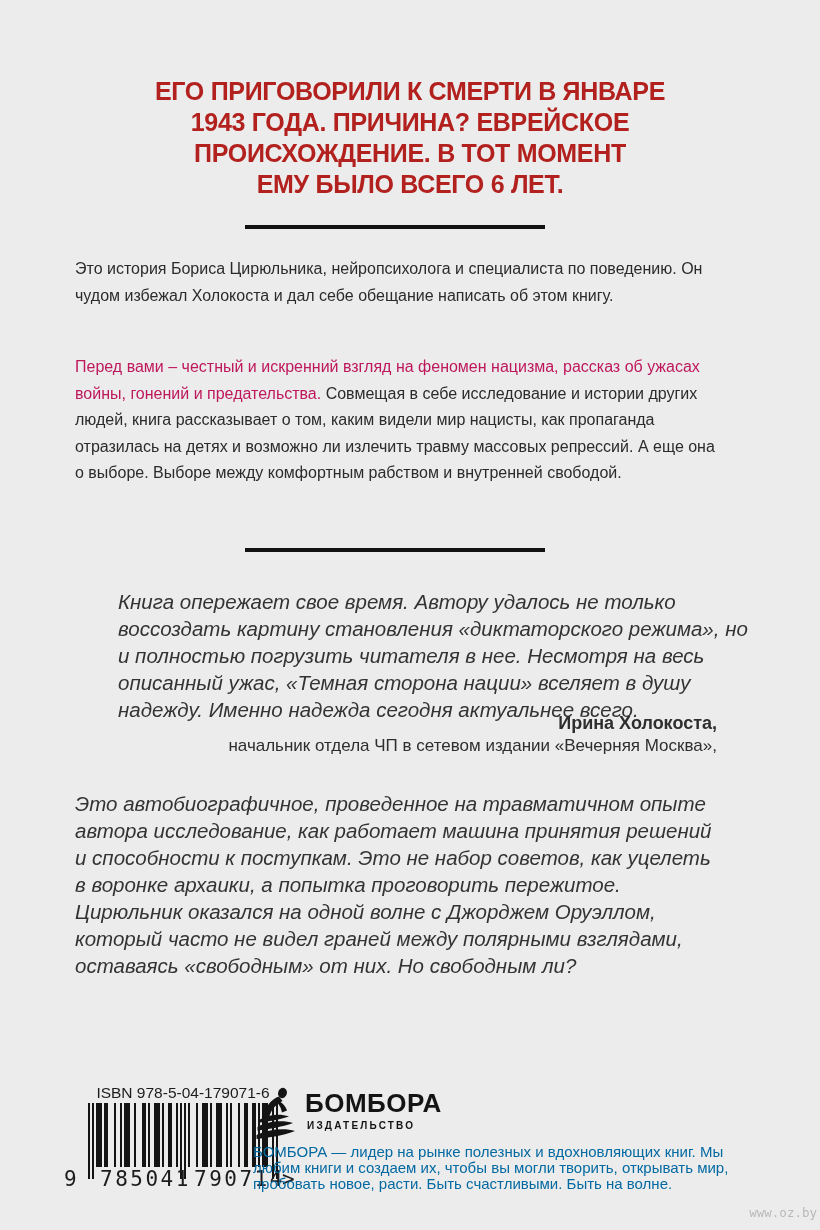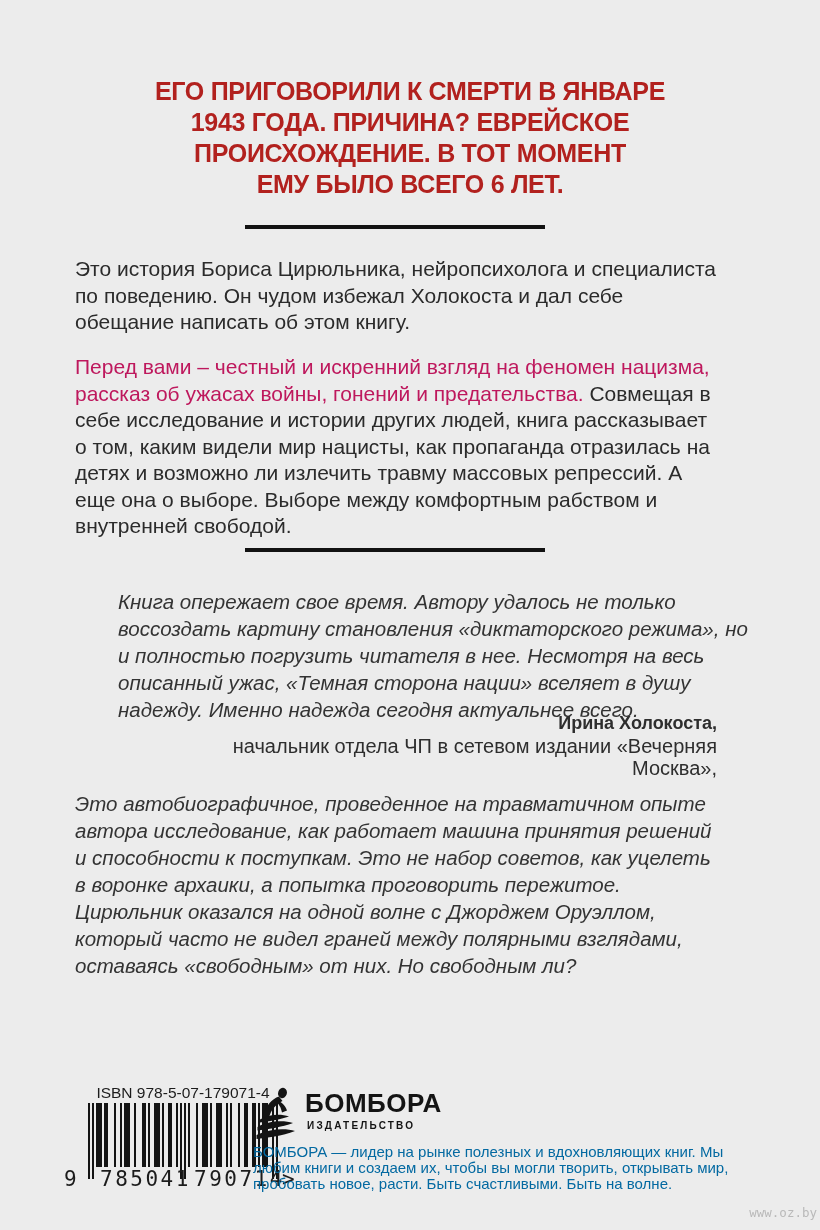--- a/index.html
+++ b/index.html
@@ -25,41 +25,41 @@
   }
   .divider{
     position:absolute;left:245px;width:300px;height:4px;background:#121212;
   }
   .divider.d1{top:225px;}
   .divider.d2{top:548px;}
   
   .para{
     position:absolute;left:75px;width:644px;
     color:#2b2b2b;
-    font-size:21px;line-height:26.5px;
+    font-size:16px;line-height:26.5px;
   }
   .para.intro{top:256px;}
   .para.annotation{top:354px;}
   .annotation .hl{color:#be185d;}
   .quote{
     position:absolute;left:75px;width:644px;
     color:#333;
     font-style:italic;
     font-size:20.5px;line-height:27px;
   }
   .quote.q1{top:588px;margin-left:43px;}
   .quote.q2{top:790px;}
   .attribution{
     position:absolute;left:215px;width:502px;
     text-align:right;color:#2e2e2e;
   }
   .attribution.a1{top:712px;}
   .attribution.a2{top:960px;}
   .attribution .name{font-weight:bold;font-size:18px;line-height:23px;}
-  .attribution .role{font-size:20px;line-height:22px;}
+  .attribution .role{font-size:17px;line-height:22px;}
   
   .isbn-label{
     position:absolute;left:78px;top:1084px;width:210px;
     text-align:center;color:#1c1c1c;font-size:15.5px;
   }
   .barcode-bars{
     position:absolute;left:88px;top:1103px;width:190px;height:78px;
   }
   .bc-bar{position:absolute;top:0;width:2px;height:64px;background:#141414;}
   .bc-bar.bc-guard{height:76px;}
@@ -115,21 +115,21 @@
   <div class="divider d2"></div>
 
   <div class="quote q1">Книга опережает свое время. Автору удалось не только воссоздать картину становления «диктаторского режима», но и полностью погрузить читателя в нее. Несмотря на весь описанный ужас, «Темная сторона нации» вселяет в душу надежду. Именно надежда сегодня актуальнее всего.</div>
   <div class="attribution a1">
     <div class="name">Ирина Холокоста,</div>
     <div class="role">начальник отдела ЧП в сетевом издании «Вечерняя Москва»,</div>
   </div>
 
   <div class="quote q2">Это автобиографичное, проведенное на травматичном опыте автора исследование, как работает машина принятия решений и способности к поступкам. Это не набор советов, как уцелеть в воронке архаики, а попытка проговорить пережитое. Цирюльник оказался на одной волне с Джорджем Оруэллом, который часто не видел граней между полярными взглядами, оставаясь «свободным» от них. Но свободным ли?</div>
 
-  <div class="isbn-label">ISBN 978-5-07-179071-4</div>
+  <div class="isbn-label">ISBN 978-5-04-179071-6</div>
   <div class="barcode-bars">
       <div class="bc-bar bc-guard" style="left: 0px;"></div>
       <div class="bc-bar bc-guard" style="left: 4px;"></div>
       <div class="bc-bar" style="left: 8px;"></div>
       <div class="bc-bar" style="left: 10px;"></div>
       <div class="bc-bar" style="left: 12px;"></div>
       <div class="bc-bar" style="left: 16px;"></div>
       <div class="bc-bar" style="left: 18px;"></div>
       <div class="bc-bar" style="left: 26px;"></div>
       <div class="bc-bar" style="left: 32px;"></div>

